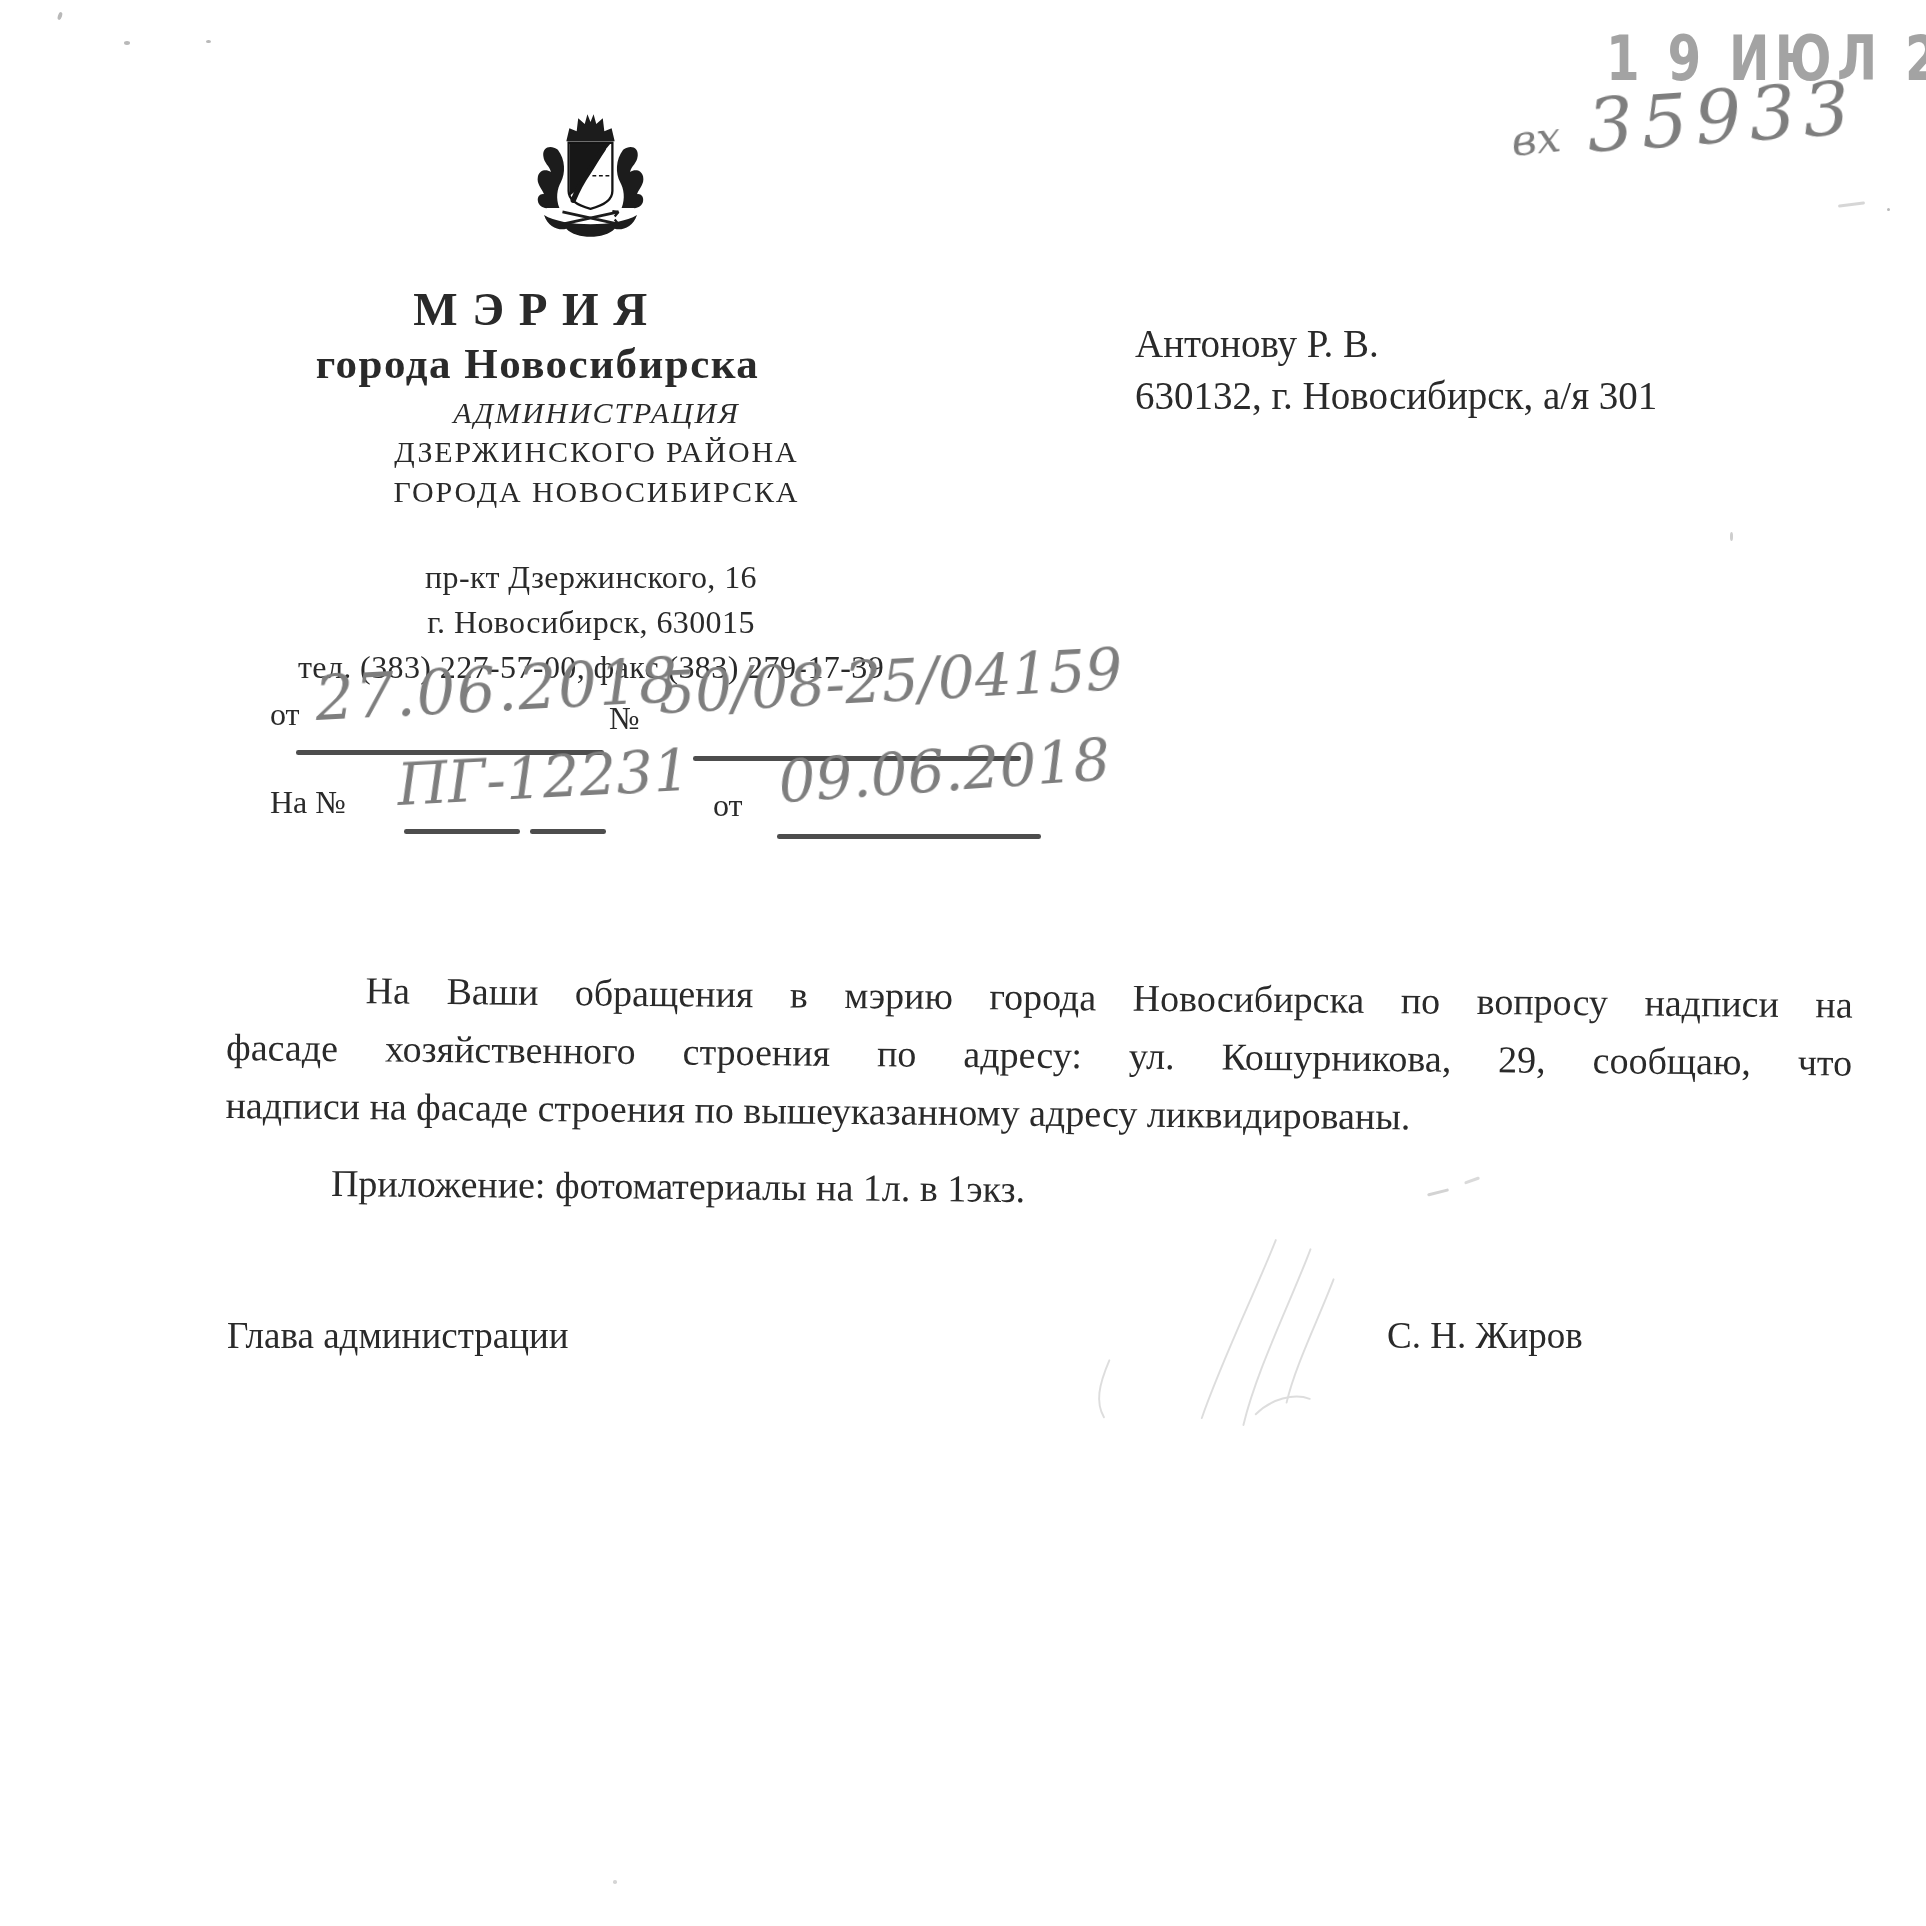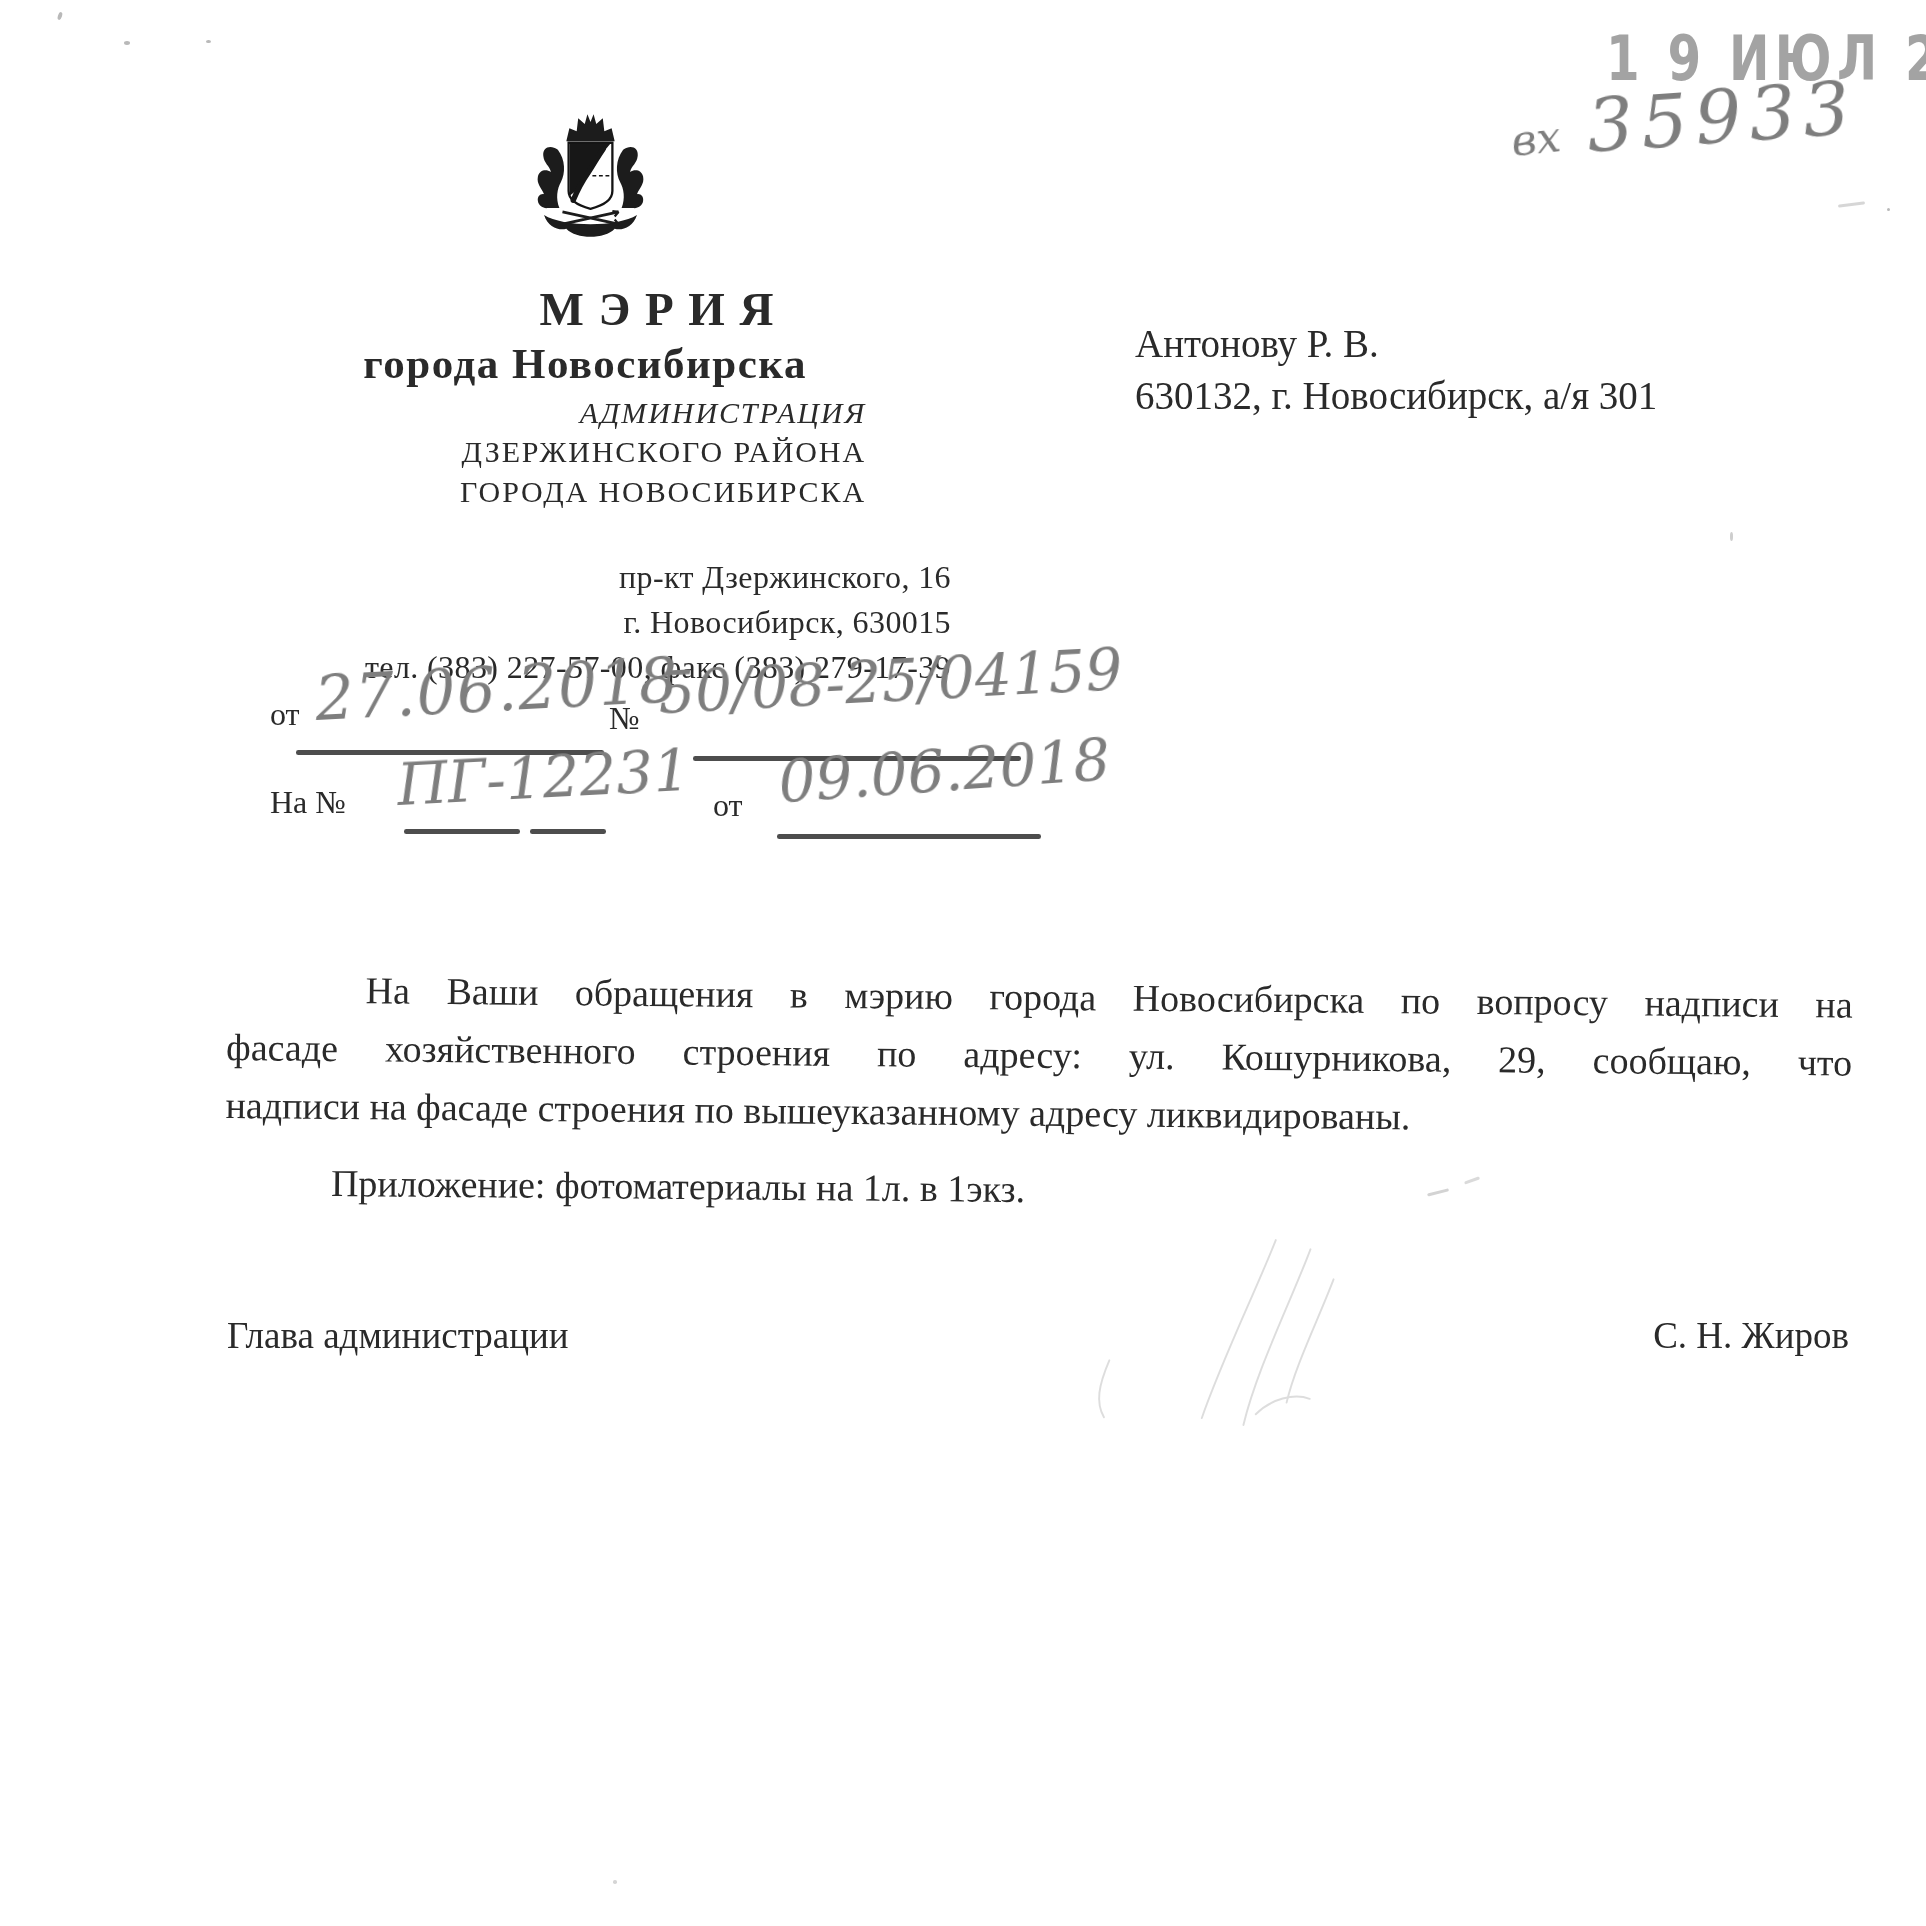--- a/index.html
+++ b/index.html
@@ -1,21 +1,21 @@
 <!DOCTYPE html>
 <html style="font-size:6.2px"><head>
 <meta charset="utf-8">
 <style>
   html,body{margin:0;padding:0;background:#ffffff;}
   .page{position:relative;width:1965px;height:2584px;background:#ffffff;overflow:hidden;
         font-family:"Liberation Serif","DejaVu Serif",serif;color:#262626;}
   .abs{position:absolute;}
   
   .print{color:#2a2a2a;}
-  .center{text-align:right;}
+  .center{text-align:center;}
   
   .org1{font-size:47px;font-weight:bold;letter-spacing:14.6px;}
   .org2{font-size:43px;font-weight:bold;letter-spacing:1.5px;}
   .caps{font-size:30px;letter-spacing:1.9px;}
   .addr{font-size:32px;letter-spacing:0.4px;}
   
   .recip{font-size:39px;line-height:50px;white-space:nowrap;margin-left:32px;}
   
   .reflab{font-size:32px;white-space:nowrap;}
   
@@ -111,21 +111,21 @@
     <div class="print bodyline jlast" style="text-indent:139px;">На Ваши обращения в мэрию города Новосибирска по вопросу надписи на</div>
     <div class="print bodyline jlast">фасаде хозяйственного строения по адресу: ул. Кошурникова, 29, сообщаю, что</div>
     <div class="print bodyline">надписи на фасаде строения по вышеуказанному адресу ликвидированы.</div>
   </div>
 
   <div class="abs print" style="left:331px;top:1164px;font-size:38px;white-space:nowrap;transform:rotate(.5deg);">Приложение: фотоматериалы на 1л. в 1экз.</div>
   <div class="abs dash" style="left:1427px;top:1191px;width:21.6px;transform:rotate(-14deg);opacity:.6;"></div>
   <div class="abs dash" style="left:1464px;top:1179px;width:16px;transform:rotate(-20deg);opacity:.5;"></div>
 
   <div class="abs print sig" style="left:227px;top:1314px;">Глава администрации</div>
-  <div class="abs print sig" style="left:1387px;top:1314px;width:462px;text-align:right;">С. Н. Жиров</div>
+  <div class="abs print sig" style="left:1387px;top:1314px;width:462px;">С. Н. Жиров</div>
 
   <div class="abs" style="left:1040px;top:1233px;">
     <svg width="366" height="216" viewBox="0 0 950 560">
       <g fill="none" stroke="#9a9a9a" stroke-width="5" opacity=".33" stroke-linecap="round">
         <path d="M612,18 C560,150 472,330 420,480"></path>
         <path d="M702,42 C652,175 562,355 528,498"></path>
         <path d="M762,120 C722,225 662,345 640,440"></path>
         <path d="M180,330 C152,395 144,440 166,478"></path>
         <path d="M560,470 C600,430 660,415 700,430"></path>
       </g>

